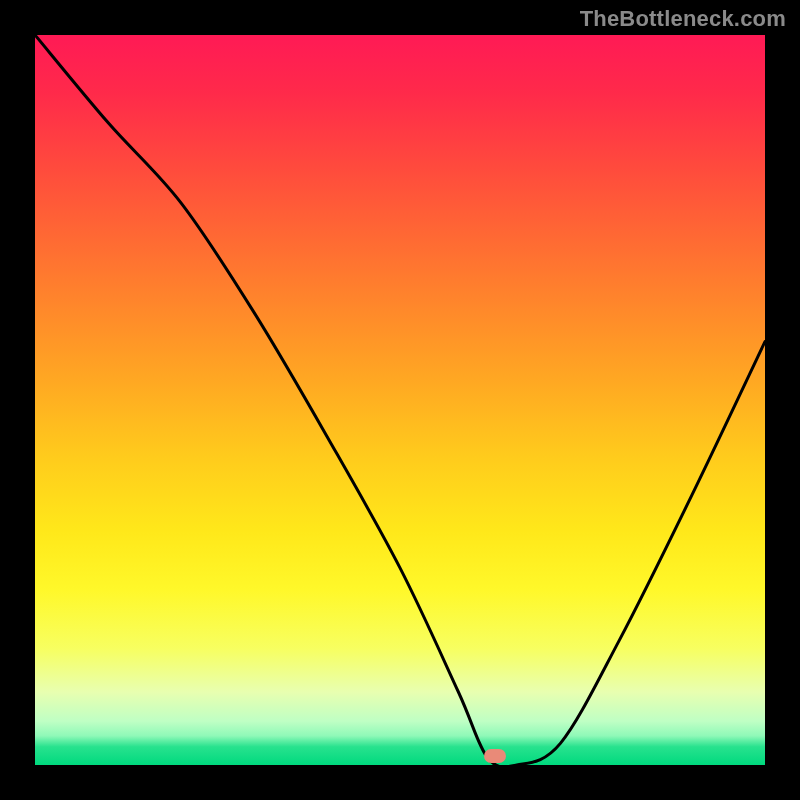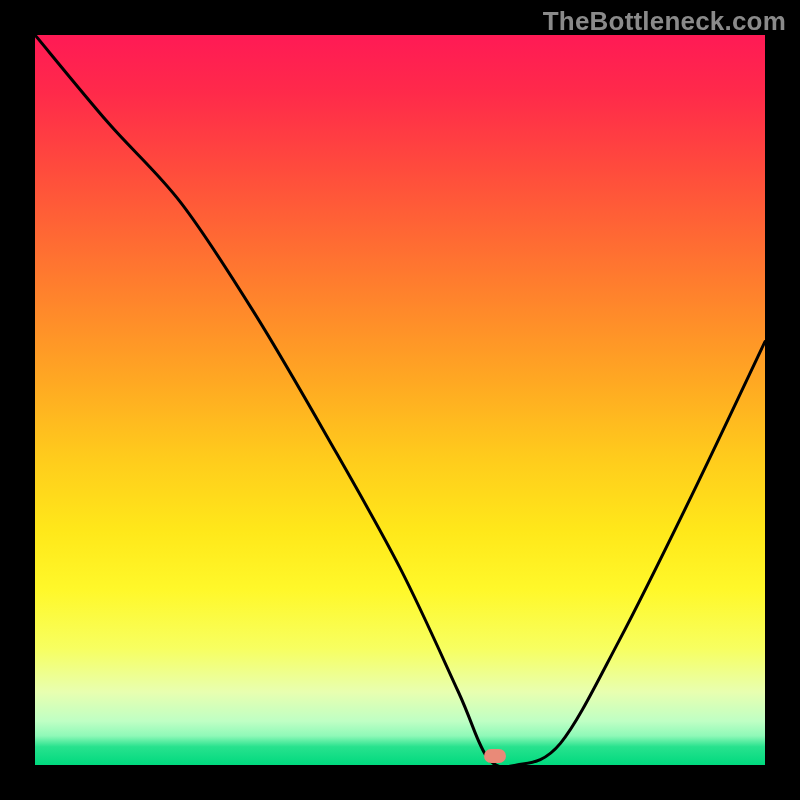--- a/index.html
+++ b/index.html
@@ -53,21 +53,21 @@
     width: 22px;
     height: 14px;
     background: #e98a78;
     border-radius: 7px;
   }
   .watermark {
     position: absolute;
     top: 6px;
     right: 14px;
     font-family: Arial, Helvetica, sans-serif;
-    font-size: 26px;
+    font-size: 22px;
     font-weight: 600;
     color: #8a8a8a;
     letter-spacing: 0.2px;
   }
 </style>
 </head>
 <body>
 
 <div class="frame">
 

